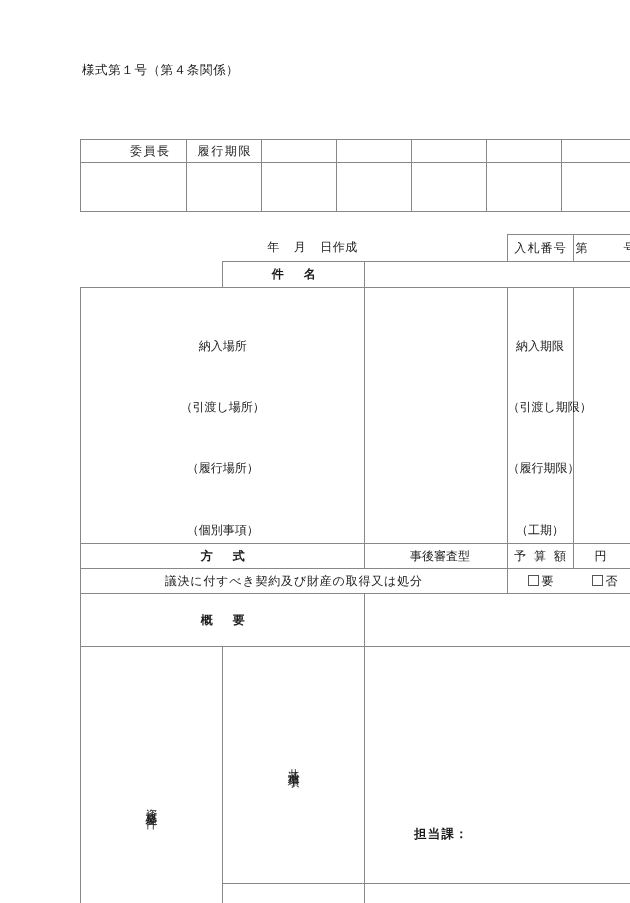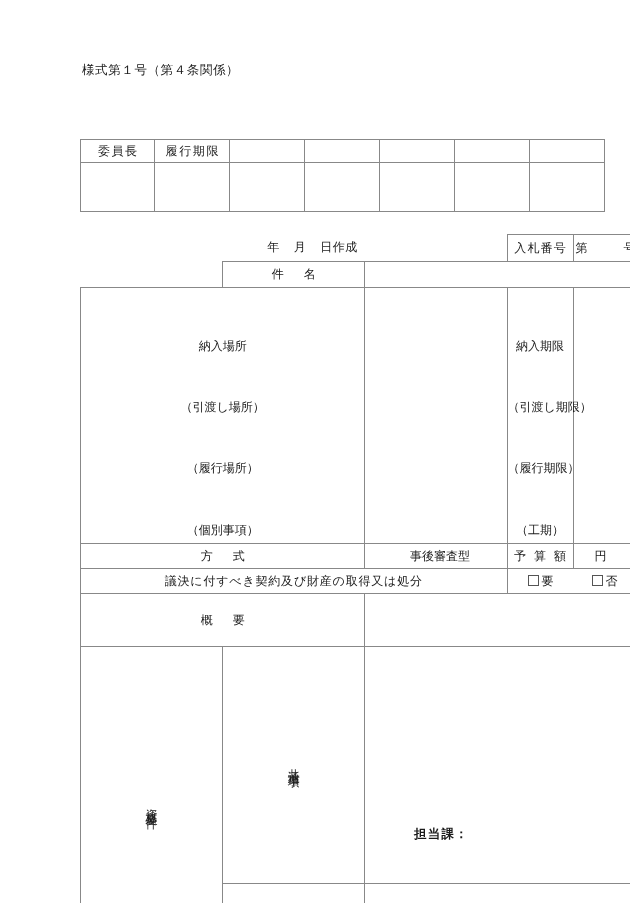--- a/index.html
+++ b/index.html
@@ -75,20 +75,21 @@
     left: 80px;
     top: 234px;
     width: 517px;
   }
   #main-table td { position: relative; }
 
   .cell-label {
     letter-spacing: 4px;
     text-indent: 4px;
     white-space: nowrap;
+    font-weight: bold;
   }
   .cell-label-tight {
     letter-spacing: 1.2px;
     text-indent: 1.2px;
     white-space: nowrap;
   }
   .date-cell {
     text-align: left;
     padding-left: 38px !important;
     letter-spacing: 0.5px;
@@ -161,21 +162,21 @@
 <body>
 
 <div class="page">
 
   <div class="form-no">様式第１号（第４条関係）</div>
 
 
   <table class="grid" id="committee-table">
     <tbody>
         <tr>
-      <td class="hdr" style="width:73px;">委員長</td>
+      <td class="hdr" style="width:73px;padding-left:32px;">委員長</td>
       <td class="hdr" style="width:74px;">履行期限</td>
       <td class="hdr" style="width:74px;"></td>
       <td class="hdr" style="width:74px;"></td>
       <td class="hdr" style="width:74px;"></td>
       <td class="hdr" style="width:74px;"></td>
       <td class="hdr" style="width:74px;"></td>
     </tr>
     <tr>
       <td class="blank"></td>
       <td class="blank"></td>

